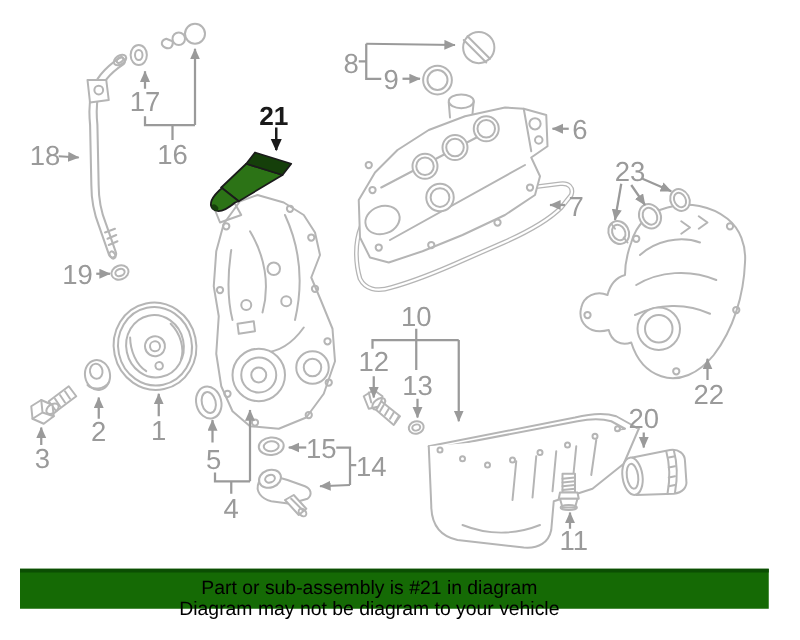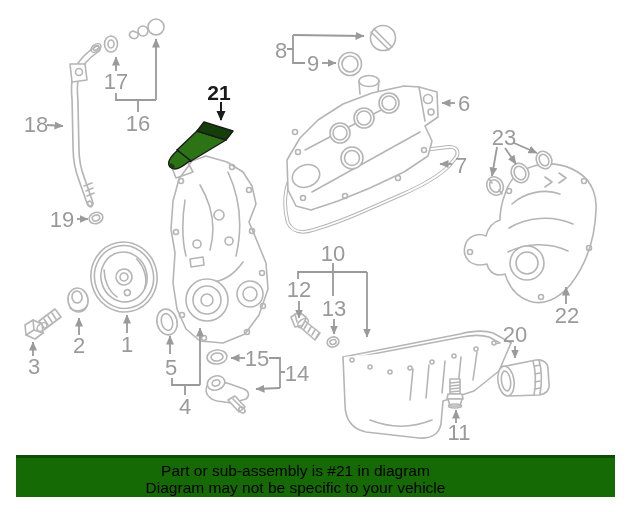--- a/index.html
+++ b/index.html
@@ -12,21 +12,21 @@
   .tube-o{stroke:#b5b5b5;stroke-width:7.5;fill:none;stroke-linecap:round;}
   .tube-i{stroke:#ffffff;stroke-width:4.2;fill:none;stroke-linecap:round;}
   .dbl-o{stroke:#b5b5b5;stroke-width:3.8;fill:none;stroke-linejoin:round;}
   .dbl-i{stroke:#ffffff;stroke-width:1.8;fill:none;stroke-linejoin:round;}
   .lead{stroke:#9a9a9a;stroke-width:1.8;fill:none;stroke-linecap:butt;}
   .lead-b{stroke:#1b1b1b;stroke-width:2;fill:none;}
   .hl{stroke:#1b1b1b;stroke-width:1.4;stroke-linejoin:round;}
   .lbl{fill:#9a9a9a;font-size:22px;font-family:"Liberation Sans",sans-serif;}
   .lbl-b{fill:#1a1a1a;font-size:21px;font-weight:bold;font-family:"Liberation Sans",sans-serif;}
   
-  .banner{position:absolute;left:16px;top:455px;width:599px;height:42px;
+  .banner{position:absolute;left:16px;top:455px;width:599px;height:32px;
           background:#156a05;border-top:3px solid #0b4e03;box-sizing:border-box;
           color:#000;font-size:15.5px;line-height:17px;text-align:center;
           padding-top:4px;padding-right:40px;}
 </style>
 </head>
 <body>
 
 <div class="screen">
 
 <svg width="640" height="512" viewBox="0 0 640 512">
@@ -367,16 +367,16 @@
   </g>
 
   <g>
     <path class="lead" marker-end="url(#ag)" d="M515,346 L515,358"></path>
     <text class="lbl" x="515" y="342" text-anchor="middle">20</text>
   </g>
 </svg>
 
 <div class="banner">
   <div>Part or sub-assembly is #21 in diagram</div>
-  <div>Diagram may not be specific to your vehicle</div>
+  <div>Diagram may not be diagram to your vehicle</div>
 </div>
 
 </div>
 
 </body></html>

